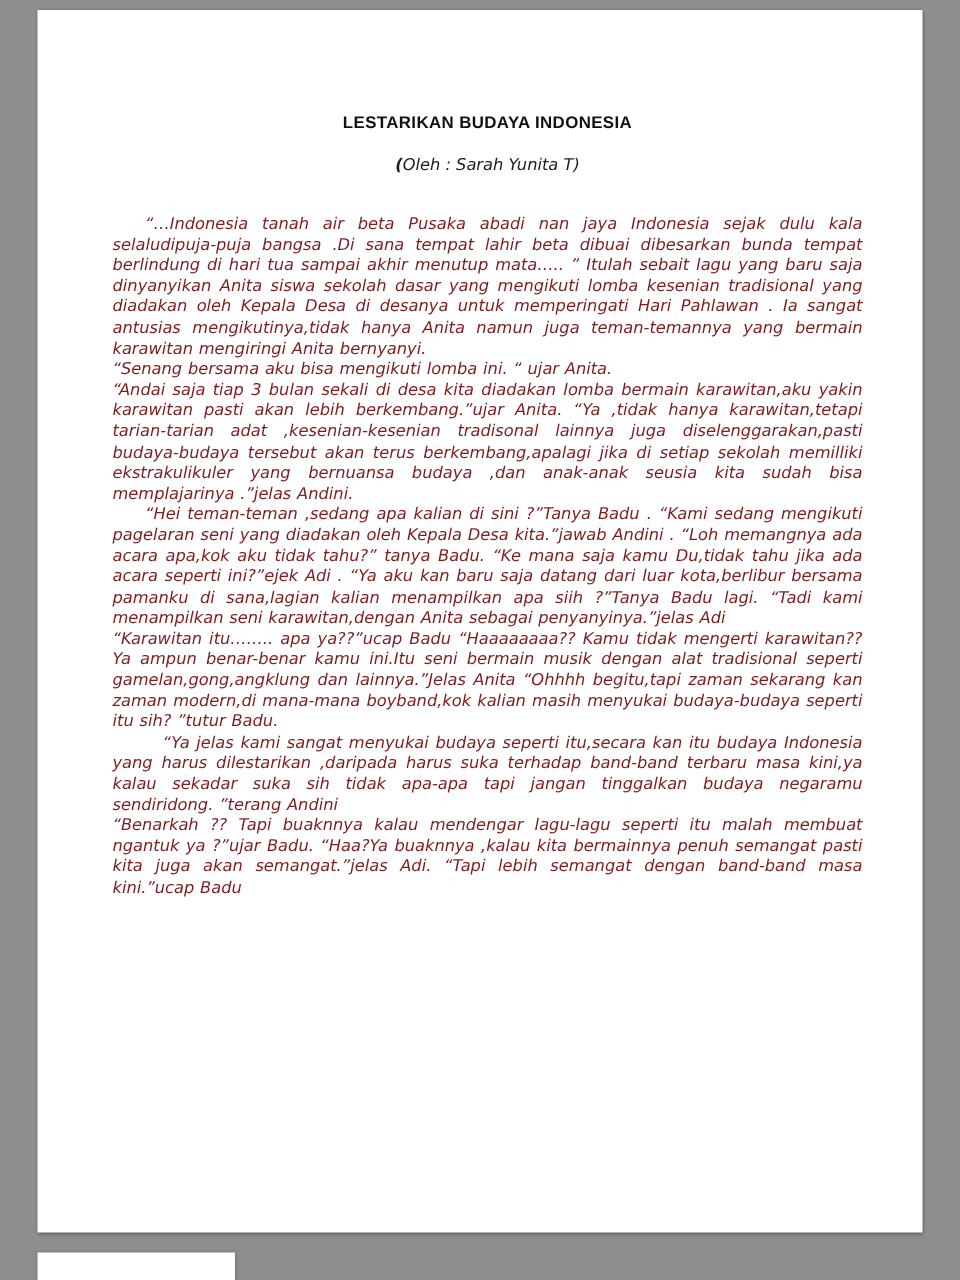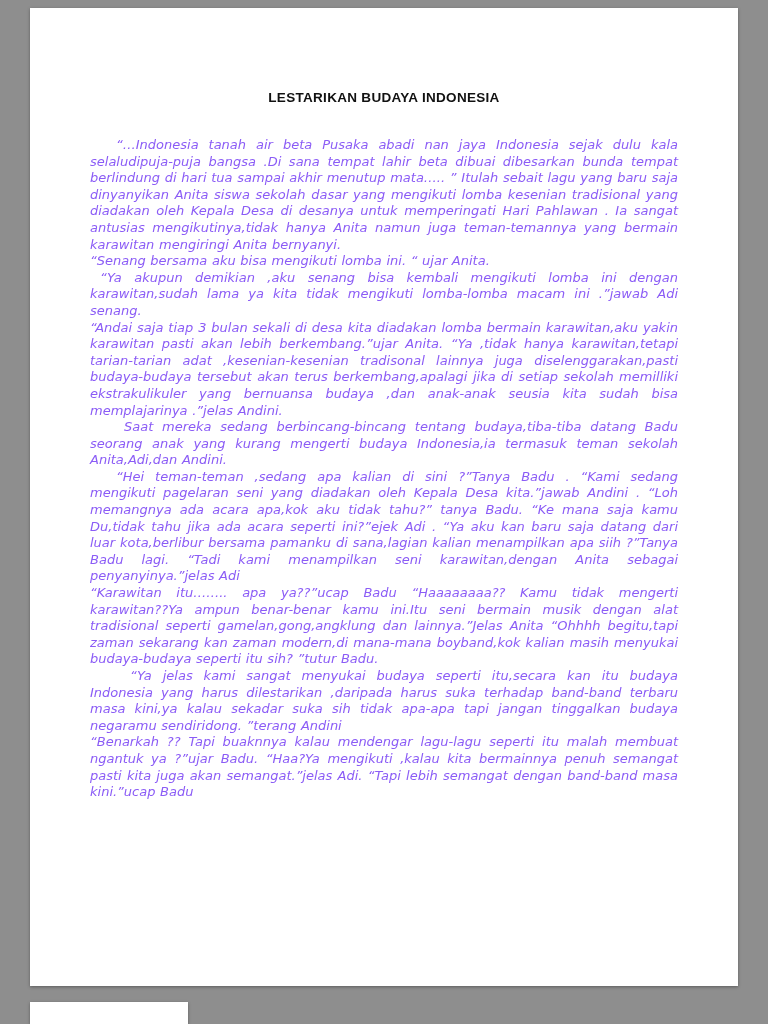--- a/index.html
+++ b/index.html
@@ -18,21 +18,21 @@
     background: #8e8e8e;
   }
   .page {
     position: absolute;
     left: 30px;
     top: 8px;
     width: 708px;
     height: 978px;
     background: #ffffff;
     box-sizing: border-box;
-    padding: 82px 60px 0 60px;
+    padding: 82px 48px 0 60px;
     box-shadow: 0 1px 3px rgba(0,0,0,0.35);
     overflow: hidden;
   }
   .doc-title {
     margin: 0;
     font-size: 13.5px;
     font-weight: bold;
     letter-spacing: 0.3px;
     text-align: center;
     color: #111111;
@@ -48,21 +48,21 @@
   }
   .byline .bold { font-weight: bold; }
   .story {
     margin-top: 32px;
   }
   .story p {
     margin: 0;
     text-align: justify;
     font-size: 13px;
     line-height: 16.6px;
-    color: #8b5cf6;
+    color: #7f1d1d;
     font-style: italic;
     font-family: "DejaVu Sans", sans-serif;
     word-spacing: 0.5px;
   }
   .story p span.em { font-style: italic; }
   .next-page {
     position: absolute;
     left: 30px;
     top: 1002px;
     width: 158px;
@@ -70,26 +70,25 @@
     background: #ffffff;
     box-shadow: 0 1px 3px rgba(0,0,0,0.35);
   }
 </style>
 </head>
 <body style="background: rgb(142, 142, 142);">
 
 <div class="viewer">
   <div class="page">
     <h1 class="doc-title">LESTARIKAN BUDAYA INDONESIA</h1>
+    <div class="byline"><span class="bold">(</span><span>Oleh : Sarah Yunita T)</span></div>
     <div class="story" id="story">
         <p style="text-indent: 26px;"><span class="em">“…Indonesia tanah air beta Pusaka abadi nan jaya Indonesia sejak dulu kala selaludipuja-puja bangsa .Di sana tempat lahir beta dibuai dibesarkan bunda tempat berlindung di hari tua sampai akhir menutup mata….. ” </span><span>Itulah sebait lagu yang baru saja dinyanyikan Anita siswa sekolah dasar yang mengikuti lomba kesenian tradisional yang diadakan oleh Kepala Desa di desanya untuk memperingati Hari Pahlawan . Ia sangat antusias mengikutinya,tidak hanya Anita namun juga teman-temannya yang bermain karawitan mengiringi Anita bernyanyi.</span></p>
         <p style="text-indent: 0px;"><span>“Senang bersama aku bisa mengikuti lomba ini. “ ujar Anita.</span></p>
-        <p style="text-indent: 10px;"><span>“Ya akupun demikian ,aku senang bisa kembali mengikuti lomba ini dengan karawitan,sudah lama ya kita tidak mengikuti lomba-lomba macam ini .”jawab Adi senang.</span></p>
         <p style="text-indent: 0px;"><span>“Andai saja tiap 3 bulan sekali di desa kita diadakan lomba bermain karawitan,aku yakin karawitan pasti akan lebih berkembang.”ujar Anita. “Ya ,tidak hanya karawitan,tetapi tarian-tarian adat ,kesenian-kesenian tradisonal lainnya juga diselenggarakan,pasti budaya-budaya tersebut akan terus berkembang,apalagi jika di setiap sekolah memilliki ekstrakulikuler yang bernuansa budaya  ,dan anak-anak seusia kita sudah bisa memplajarinya .”jelas Andini.</span></p>
-        <p style="text-indent: 34px;"><span>Saat mereka sedang berbincang-bincang tentang budaya,tiba-tiba datang Badu seorang anak yang kurang mengerti budaya Indonesia,ia termasuk teman sekolah Anita,Adi,dan Andini.</span></p>
         <p style="text-indent: 26px;"><span>“Hei teman-teman ,sedang apa kalian di sini ?”Tanya Badu . “Kami sedang mengikuti pagelaran seni yang diadakan oleh Kepala Desa kita.”jawab Andini . “Loh memangnya ada acara apa,kok aku  tidak tahu?” tanya Badu. “Ke mana saja kamu Du,tidak tahu jika ada acara seperti ini?”ejek Adi . “Ya aku kan baru saja datang dari luar kota,berlibur bersama pamanku di sana,lagian kalian menampilkan apa siih ?”Tanya Badu lagi.  “Tadi kami menampilkan seni karawitan,dengan Anita sebagai penyanyinya.”jelas Adi</span></p>
         <p style="text-indent: 0px;"><span>“Karawitan itu…….. apa ya??”ucap Badu “Haaaaaaaa?? Kamu tidak mengerti karawitan??Ya ampun benar-benar kamu ini.Itu seni bermain musik dengan alat tradisional seperti gamelan,gong,angklung dan lainnya.”Jelas Anita “Ohhhh begitu,tapi zaman sekarang kan zaman modern,di mana-mana boyband,kok kalian masih menyukai budaya-budaya seperti itu </span><span class="em">sih?</span><span> ”tutur  Badu.</span></p>
         <p style="text-indent: 40px;"><span>“Ya jelas kami sangat menyukai budaya seperti itu,secara </span><span class="em">kan</span><span> itu budaya Indonesia yang harus dilestarikan ,daripada harus suka terhadap band-band terbaru masa kini,ya kalau sekadar suka </span><span class="em">sih</span><span> tidak apa-apa tapi jangan tinggalkan budaya negaramu sendiri</span><span class="em">dong.</span><span> ”terang Andini</span></p>
-        <p style="text-indent: 0px;"><span>“Benarkah ?? Tapi buaknnya kalau mendengar lagu-lagu seperti itu malah membuat ngantuk ya ?”ujar Badu. “Haa?Ya </span><span class="em">mengikuti</span><span> ,kalau kita bermainnya penuh semangat pasti kita juga akan semangat.”jelas Adi. “Tapi lebih semangat dengan band-band masa kini.”ucap Badu</span></p>
+        <p style="text-indent: 0px;"><span>“Benarkah ?? Tapi buaknnya kalau mendengar lagu-lagu seperti itu malah membuat ngantuk ya ?”ujar Badu. “Haa?Ya </span><span class="em">buaknnya</span><span> ,kalau kita bermainnya penuh semangat pasti kita juga akan semangat.”jelas Adi. “Tapi lebih semangat dengan band-band masa kini.”ucap Badu</span></p>
       </div>
   </div>
   <div class="next-page"></div>
 </div>
 
 </body></html>

